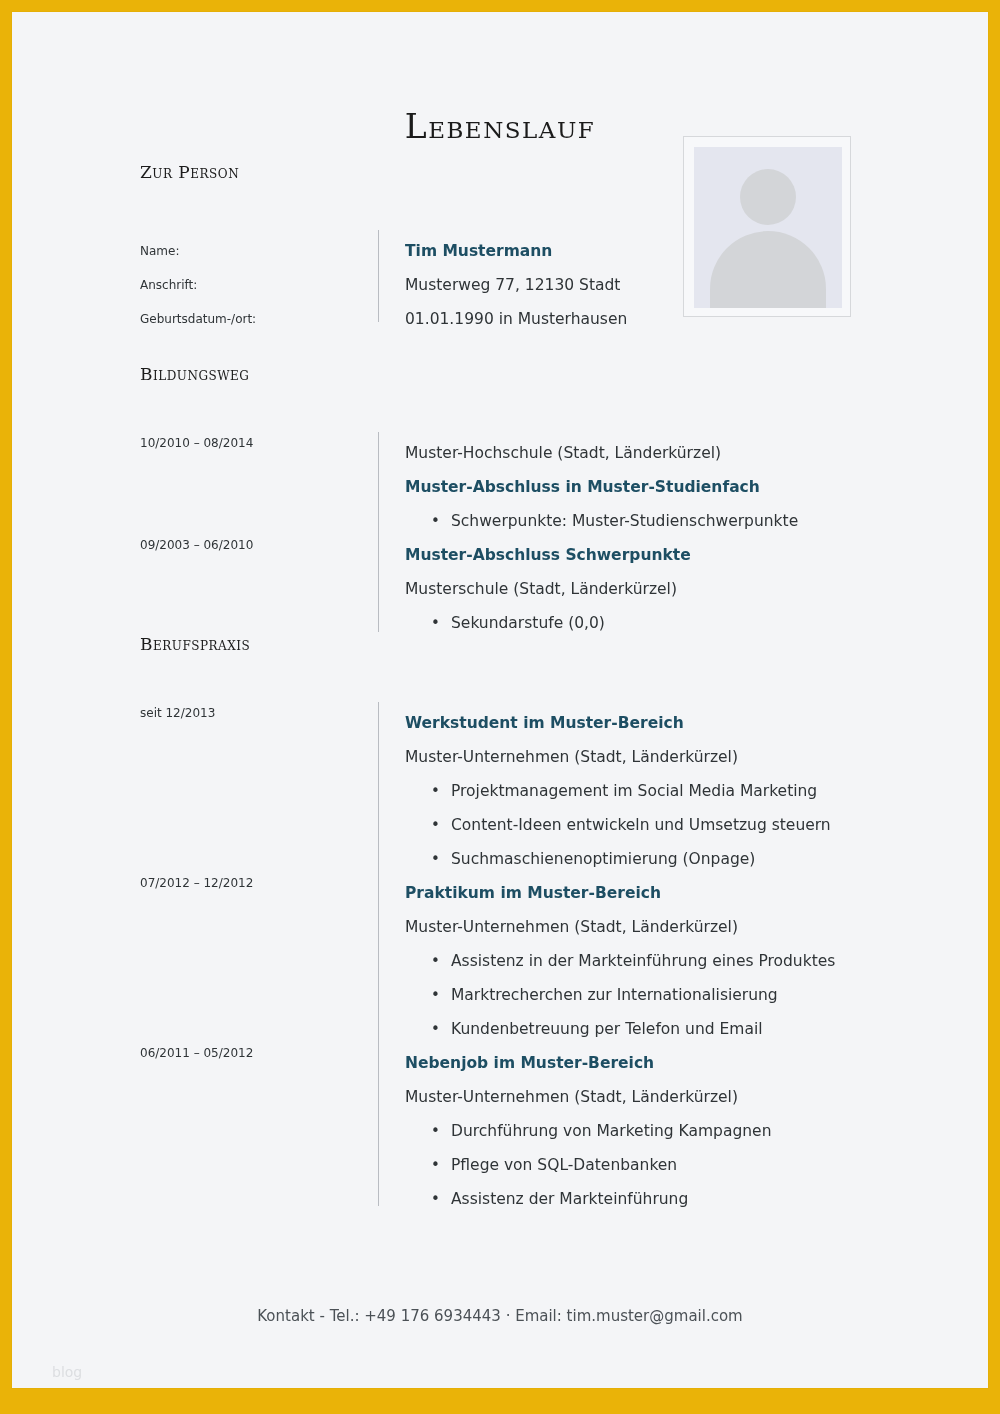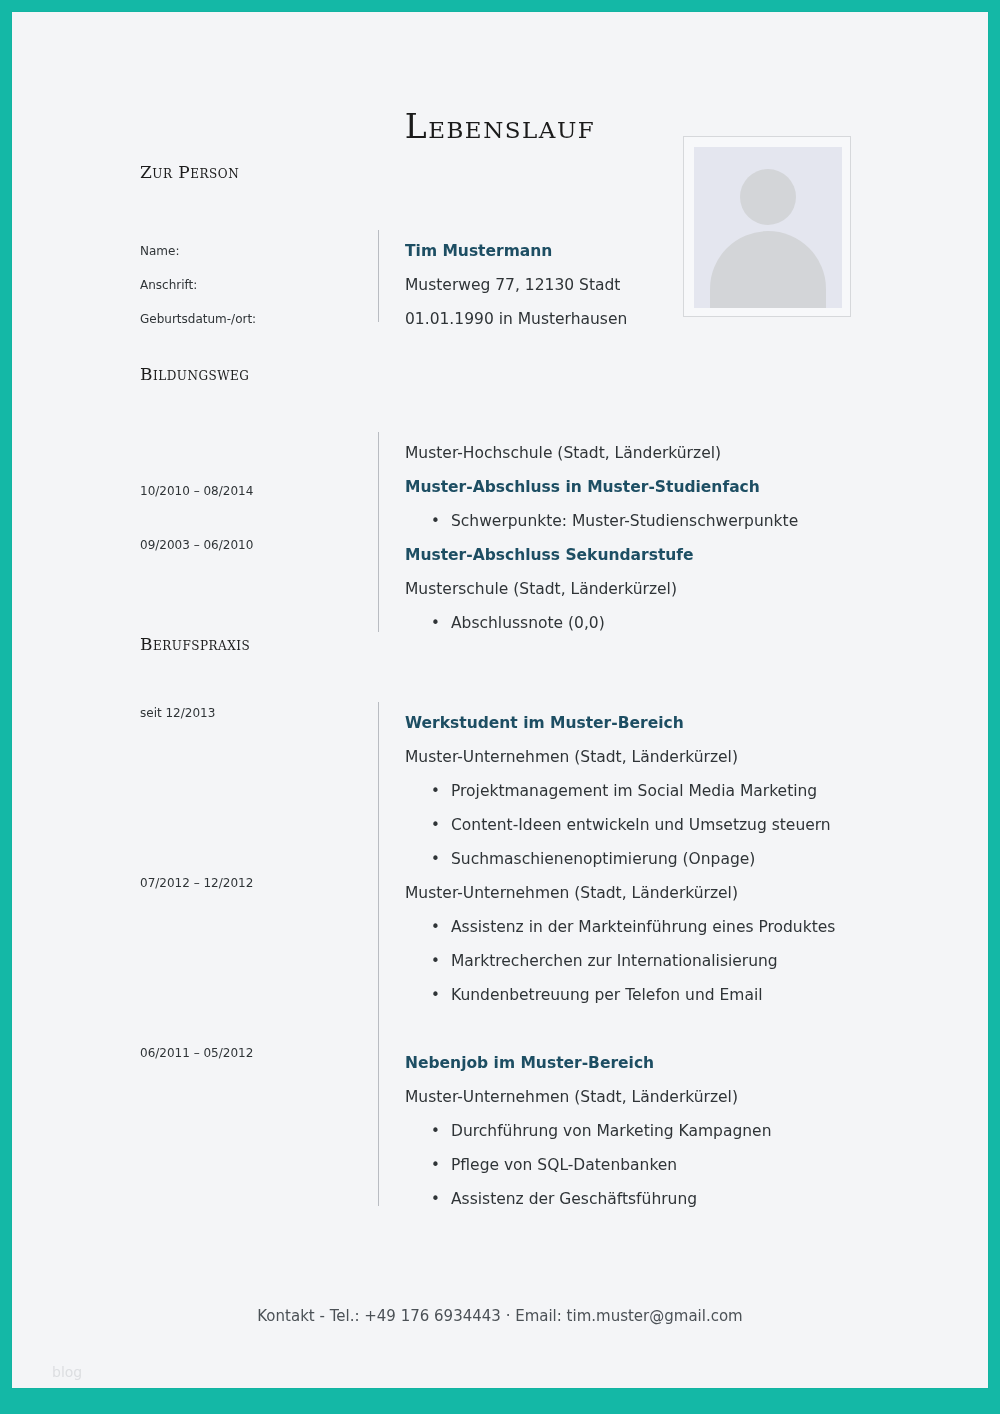--- a/index.html
+++ b/index.html
@@ -12,21 +12,21 @@
     height: 1414px;
     font-family: "DejaVu Sans", sans-serif;
     position: relative;
     overflow: hidden;
   }
   .page {
     position: absolute;
     left: 0; top: 0;
     width: 1000px;
     height: 1414px;
-    background: #14b8a6;
+    background: #eab308;
     box-sizing: border-box;
   }
   .sheet {
     position: absolute;
     left: 12px;
     top: 12px;
     width: 976px;
     height: 1376px;
     background: #f4f5f7;
     box-shadow: 0 0 0 1px rgba(0,0,0,0.02);
@@ -190,71 +190,72 @@
     <div class="col-right" style="top:222px;">
       <div class="line job-title">Tim Mustermann</div>
       <div class="line">Musterweg 77, 12130 Stadt</div>
       <div class="line">01.01.1990 in Musterhausen</div>
     </div>
 
     <div class="section-head" id="head-bildung">Bildungsweg</div>
 
     <div class="rule" style="top:420px; height:200px;"></div>
 
-    <div class="col-left" style="top:424px;margin-top:48px;">10/2010 – 08/2014</div>
+    <div class="col-left" style="top:424px;">10/2010 – 08/2014</div>
     <div class="col-right" style="top:424px;">
       <div class="line">Muster-Hochschule (Stadt, Länderkürzel)</div>
       <div class="line job-title">Muster-Abschluss in Muster-Studienfach</div>
       <ul class="bullets">
         <li>Schwerpunkte: Muster-Studienschwerpunkte</li>
       </ul>
     </div>
 
     <div class="col-left" style="top:526px;">09/2003 – 06/2010</div>
     <div class="col-right" style="top:526px;">
-      <div class="line job-title">Muster-Abschluss Sekundarstufe</div>
+      <div class="line job-title">Muster-Abschluss Schwerpunkte</div>
       <div class="line">Musterschule (Stadt, Länderkürzel)</div>
       <ul class="bullets">
-        <li>Abschlussnote (0,0)</li>
+        <li>Sekundarstufe (0,0)</li>
       </ul>
     </div>
 
     <div class="section-head" id="head-beruf">Berufspraxis</div>
 
     <div class="rule" style="top:690px; height:504px;"></div>
 
     <div class="col-left" style="top:694px;">seit 12/2013</div>
     <div class="col-right" style="top:694px;">
       <div class="line job-title">Werkstudent im Muster-Bereich</div>
       <div class="line">Muster-Unternehmen (Stadt, Länderkürzel)</div>
       <ul class="bullets">
         <li>Projektmanagement im Social Media Marketing</li>
         <li>Content-Ideen entwickeln und Umsetzug steuern</li>
         <li>Suchmaschienenoptimierung (Onpage)</li>
       </ul>
     </div>
 
     <div class="col-left" style="top:864px;">07/2012 – 12/2012</div>
     <div class="col-right" style="top:864px;">
+      <div class="line job-title">Praktikum im Muster-Bereich</div>
       <div class="line">Muster-Unternehmen (Stadt, Länderkürzel)</div>
       <ul class="bullets">
         <li>Assistenz in der Markteinführung eines Produktes</li>
         <li>Marktrecherchen zur Internationalisierung</li>
         <li>Kundenbetreuung per Telefon und Email</li>
       </ul>
     </div>
 
     <div class="col-left" style="top:1034px;">06/2011 – 05/2012</div>
     <div class="col-right" style="top:1034px;">
       <div class="line job-title">Nebenjob im Muster-Bereich</div>
       <div class="line">Muster-Unternehmen (Stadt, Länderkürzel)</div>
       <ul class="bullets">
         <li>Durchführung von Marketing Kampagnen</li>
         <li>Pflege von SQL-Datenbanken</li>
-        <li>Assistenz der Geschäftsführung</li>
+        <li>Assistenz der Markteinführung</li>
       </ul>
     </div>
 
     <div class="footer">Kontakt - Tel.: +49 176 6934443 · Email: tim.muster@gmail.com</div>
     <div class="watermark">blog</div>
 
   </div>
 </div>
 
 </body></html>

